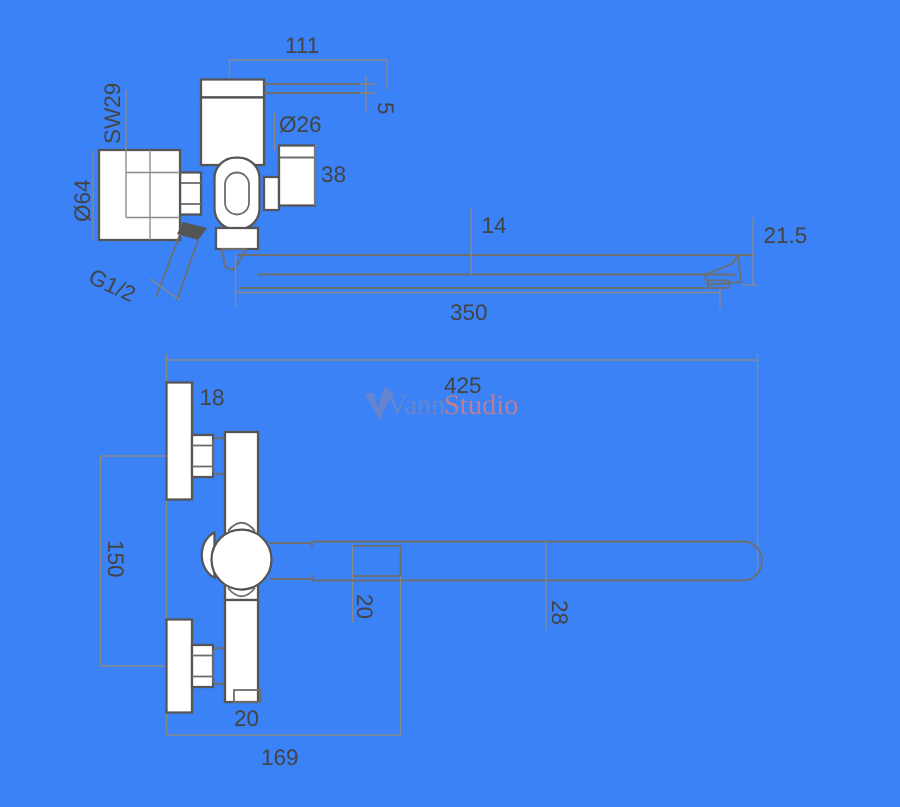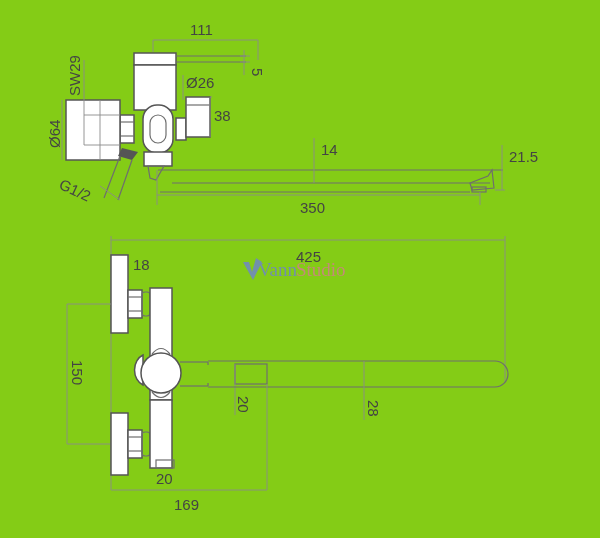--- a/index.html
+++ b/index.html
@@ -1,16 +1,16 @@
 <!DOCTYPE html>
 <html><head>
 <meta charset="utf-8">
 <style>
   html, body { margin: 0; padding: 0; background: #ffffff; }
-  #canvas { position: relative; width: 600px; height: 538px; overflow: hidden; background: #84cc16; font-family: "Liberation Sans", sans-serif; }
+  #canvas { position: relative; width: 600px; height: 538px; overflow: hidden; background: #3b82f6; font-family: "Liberation Sans", sans-serif; }
   svg { position: absolute; left: 0; top: 0; }
   .ln { stroke: #6e6e6e; stroke-width: 1.2; fill: none; }
   .thin { stroke: #8a8a8a; stroke-width: 0.9; fill: none; }
   .body { stroke: #555; stroke-width: 1.5; fill: #fff; }
   .dim { fill: #444; font-family: "Liberation Sans", sans-serif; font-size: 15px; }
   .wm1 { fill: #6f86c6; font-family: "Liberation Serif", serif; font-size: 19px; }
   .wm2 { fill: #cf7f88; font-family: "Liberation Serif", serif; font-size: 19px; }
 </style>
 </head>
 <body>

